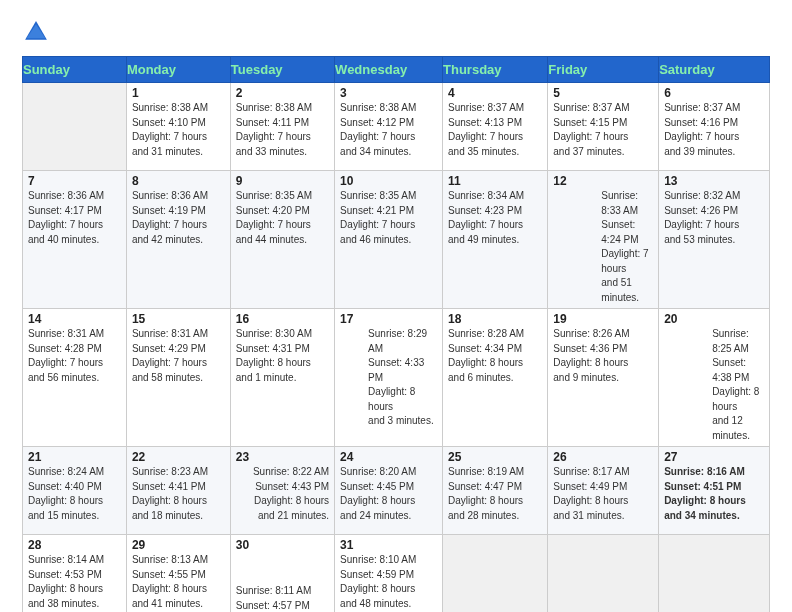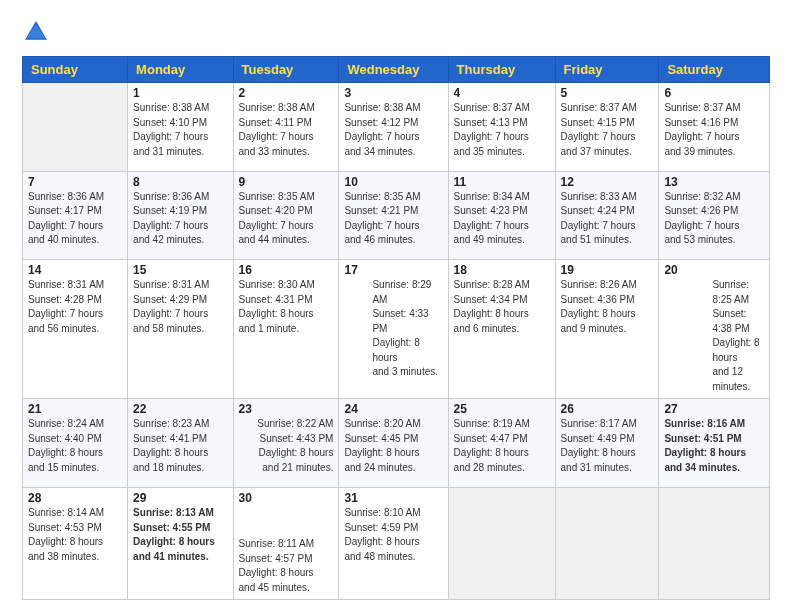--- a/index.html
+++ b/index.html
@@ -60,24 +60,24 @@
       font-size: 15px;
       color: #555;
     }
     .calendar {
       width: 100%;
       border-collapse: collapse;
       flex: 1;
     }
     .calendar th {
       background: #2266cc;
-      color: #fde047;
+      color: #86efac;
       font-size: 13px;
       font-weight: bold;
-      padding: 5px 8px;
+      padding: 5px 0;
       text-align: left;
       border: 1px solid #1a55b0;
     }
     .calendar td {
       border: 1px solid #ccc;
       vertical-align: top;
       padding: 3px 5px;
       width: 113px;
       height: 88px;
       background: #fff;
@@ -211,21 +211,21 @@
           </td>
           <td>
             <span class="day-num">11</span>
             <div class="day-info" style="white-space: pre-line;">Sunrise: 8:34 AM
 Sunset: 4:23 PM
 Daylight: 7 hours
 and 49 minutes.</div>
           </td>
           <td>
             <span class="day-num">12</span>
-            <div class="day-info" style="white-space: pre-line;">Sunrise: 8:33 AM
+            <div class="day-info" style="white-space: pre-line; margin-left: 48px;">Sunrise: 8:33 AM
 Sunset: 4:24 PM
 Daylight: 7 hours
 and 51 minutes.</div>
           </td>
           <td>
             <span class="day-num">13</span>
             <div class="day-info" style="white-space: pre-line;">Sunrise: 8:32 AM
 Sunset: 4:26 PM
 Daylight: 7 hours
 and 53 minutes.</div>
@@ -336,21 +336,21 @@
         <tr>
           <td>
             <span class="day-num">28</span>
             <div class="day-info" style="white-space: pre-line;">Sunrise: 8:14 AM
 Sunset: 4:53 PM
 Daylight: 8 hours
 and 38 minutes.</div>
           </td>
           <td>
             <span class="day-num">29</span>
-            <div class="day-info" style="white-space: pre-line; font-weight: bold;">Sunrise: 8:13 AM
+            <div class="day-info" style="white-space: pre-line;">Sunrise: 8:13 AM
 Sunset: 4:55 PM
 Daylight: 8 hours
 and 41 minutes.</div>
           </td>
           <td>
             <span class="day-num">30</span>
             <div class="day-info" style="white-space: pre-line; margin-top: 32px;">Sunrise: 8:11 AM
 Sunset: 4:57 PM
 Daylight: 8 hours
 and 45 minutes.</div>

